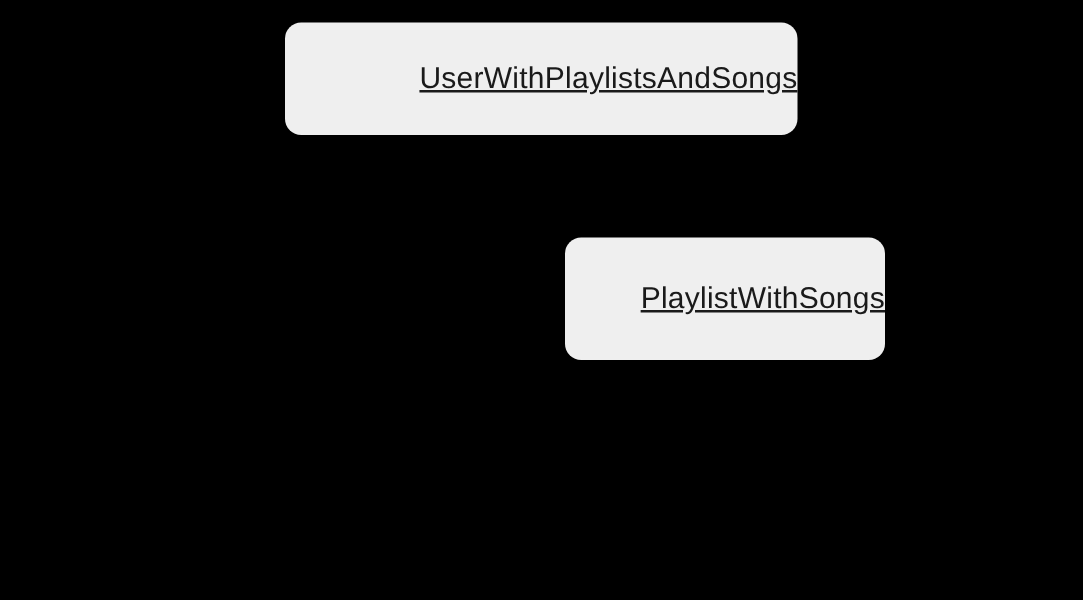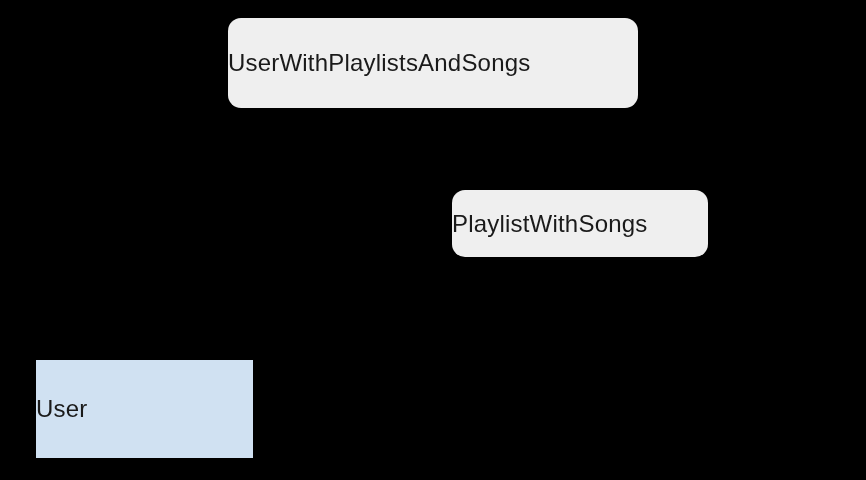--- a/index.html
+++ b/index.html
@@ -12,41 +12,42 @@
     width: 866px;
     height: 480px;
     background: #000000;
     overflow: hidden;
     font-family: "Liberation Sans", sans-serif;
   }
   .node {
     position: absolute;
     display: flex;
     align-items: center;
-    justify-content: flex-start;
+    justify-content: flex-end;
     box-sizing: border-box;
     color: #1a1a1a;
     font-size: 24px;
     line-height: 1;
     letter-spacing: 0.2px;
     white-space: nowrap;
+    text-decoration: underline;
   }
   .node--rounded {
     background: #efefef;
     border-radius: 13px;
   }
   .node--rect {
     background: #d0e1f2;
     border-radius: 0;
   }
   #node-user-with-playlists-and-songs {
     left: 228px; top: 18px; width: 410px; height: 90px;
   }
   #node-playlist-with-songs {
-    left: 452px; top: 190px; width: 256px; height: 67px;
+    left: 452px; top: 190px; width: 256px; height: 98px;
   }
   #node-user {
     left: 36px; top: 360px; width: 217px; height: 98px;
   }
   #node-playlist {
     left: 326px; top: 360px; width: 217px; height: 98px;
   }
   #node-song {
     left: 616px; top: 360px; width: 214px; height: 98px;
   }
@@ -57,19 +58,16 @@
 <div class="stage">
 
   <div class="node node--rounded" id="node-user-with-playlists-and-songs">
     <span>UserWithPlaylistsAndSongs</span>
   </div>
 
   <div class="node node--rounded" id="node-playlist-with-songs">
     <span>PlaylistWithSongs</span>
   </div>
 
-  <div class="node node--rect" id="node-user">
-    <span>User</span>
-  </div>
 
 
 
 </div>
 
 </body></html>

